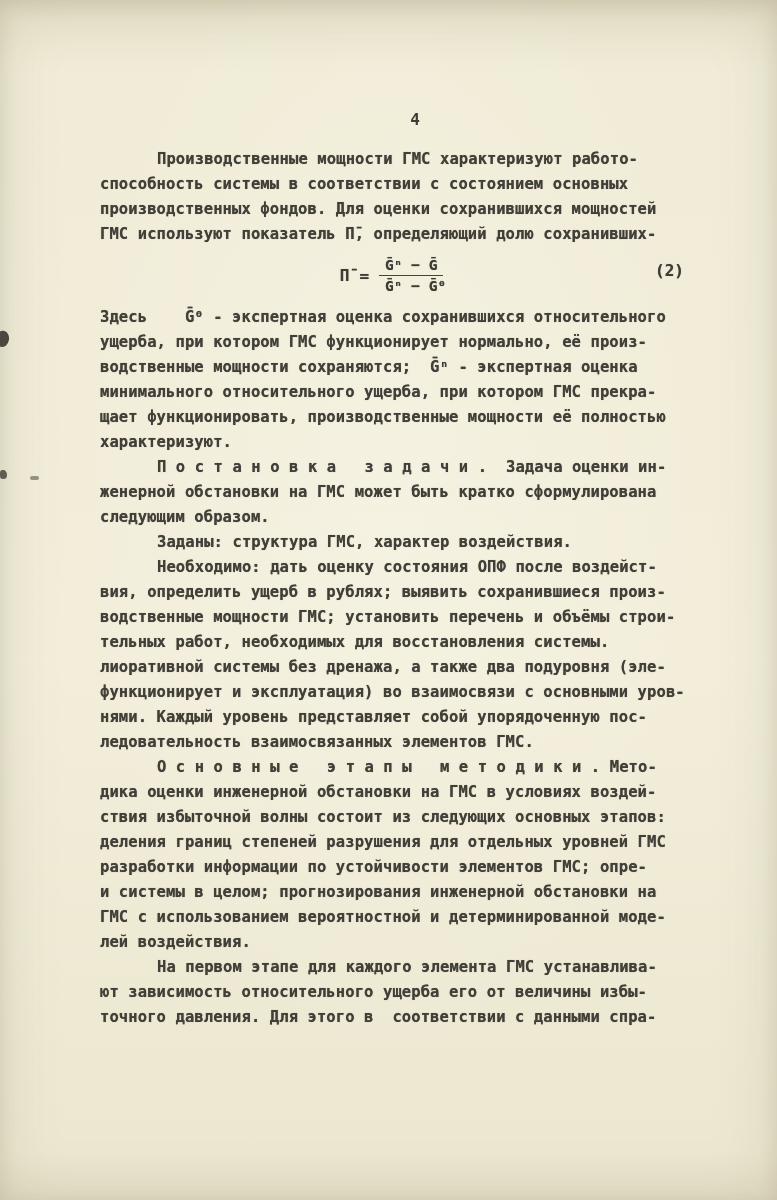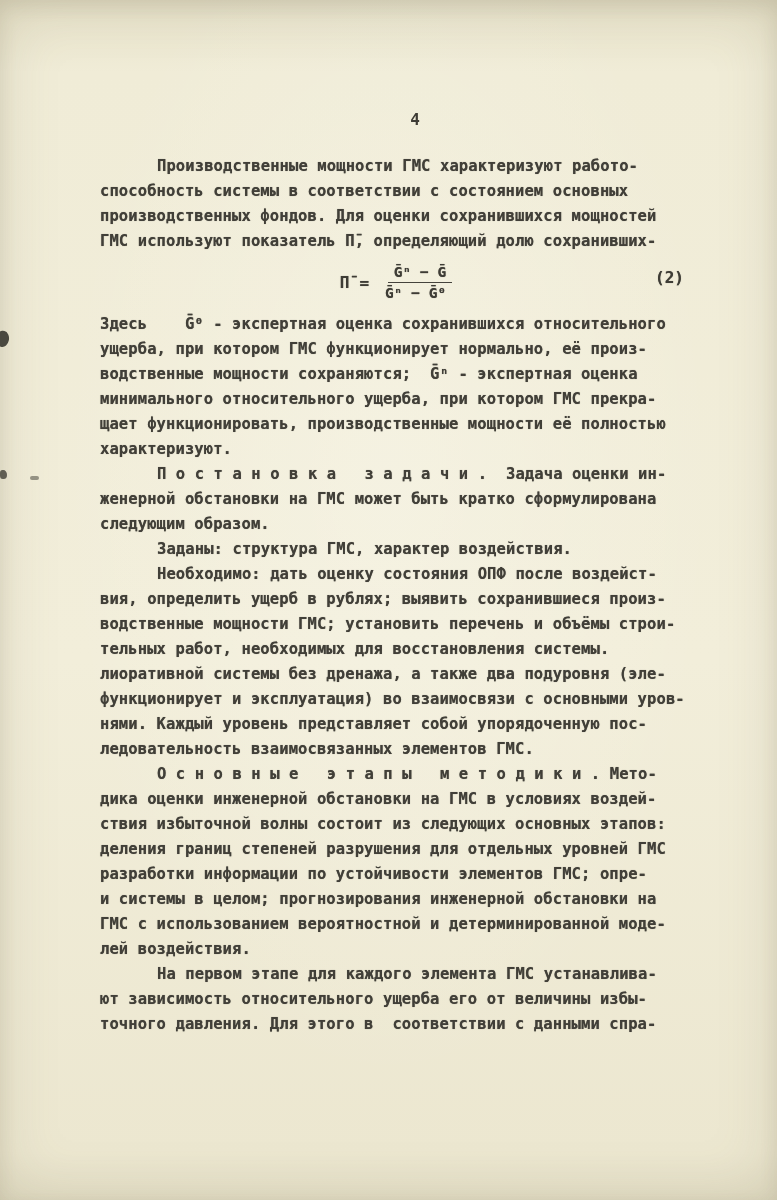--- a/index.html
+++ b/index.html
@@ -28,21 +28,21 @@
     top: 110px;
     left: 0;
     width: 830px;
     text-align: center;
     font-size: 16px;
     font-weight: bold;
     color: #3e3c35;
   }
   .content {
     position: absolute;
-    top: 154px;
+    top: 147px;
     left: 100px;
     width: 592px;
   }
   .line {
     white-space: pre;
     font-size: 15.5px;
     line-height: 25px;
     height: 25px;
     font-weight: bold;
     letter-spacing: 0.1px;
@@ -63,21 +63,21 @@
     text-shadow: 0 0 0.7px rgba(62,60,53,0.75);
   }
   .formula-inner {
     display: flex;
     align-items: center;
     gap: 10px;
   }
   .frac {
     display: inline-flex;
     flex-direction: column;
-    align-items: flex-end;
+    align-items: flex-start;
     font-size: 14.5px;
   }
   .frac .num {
     padding: 0 6px 2px 6px;
     border-bottom: 1.6px solid #45433c;
   }
   .frac .den { padding: 2px 6px 0 6px; }
   .eq-label {
     position: absolute;
     right: 8px;

